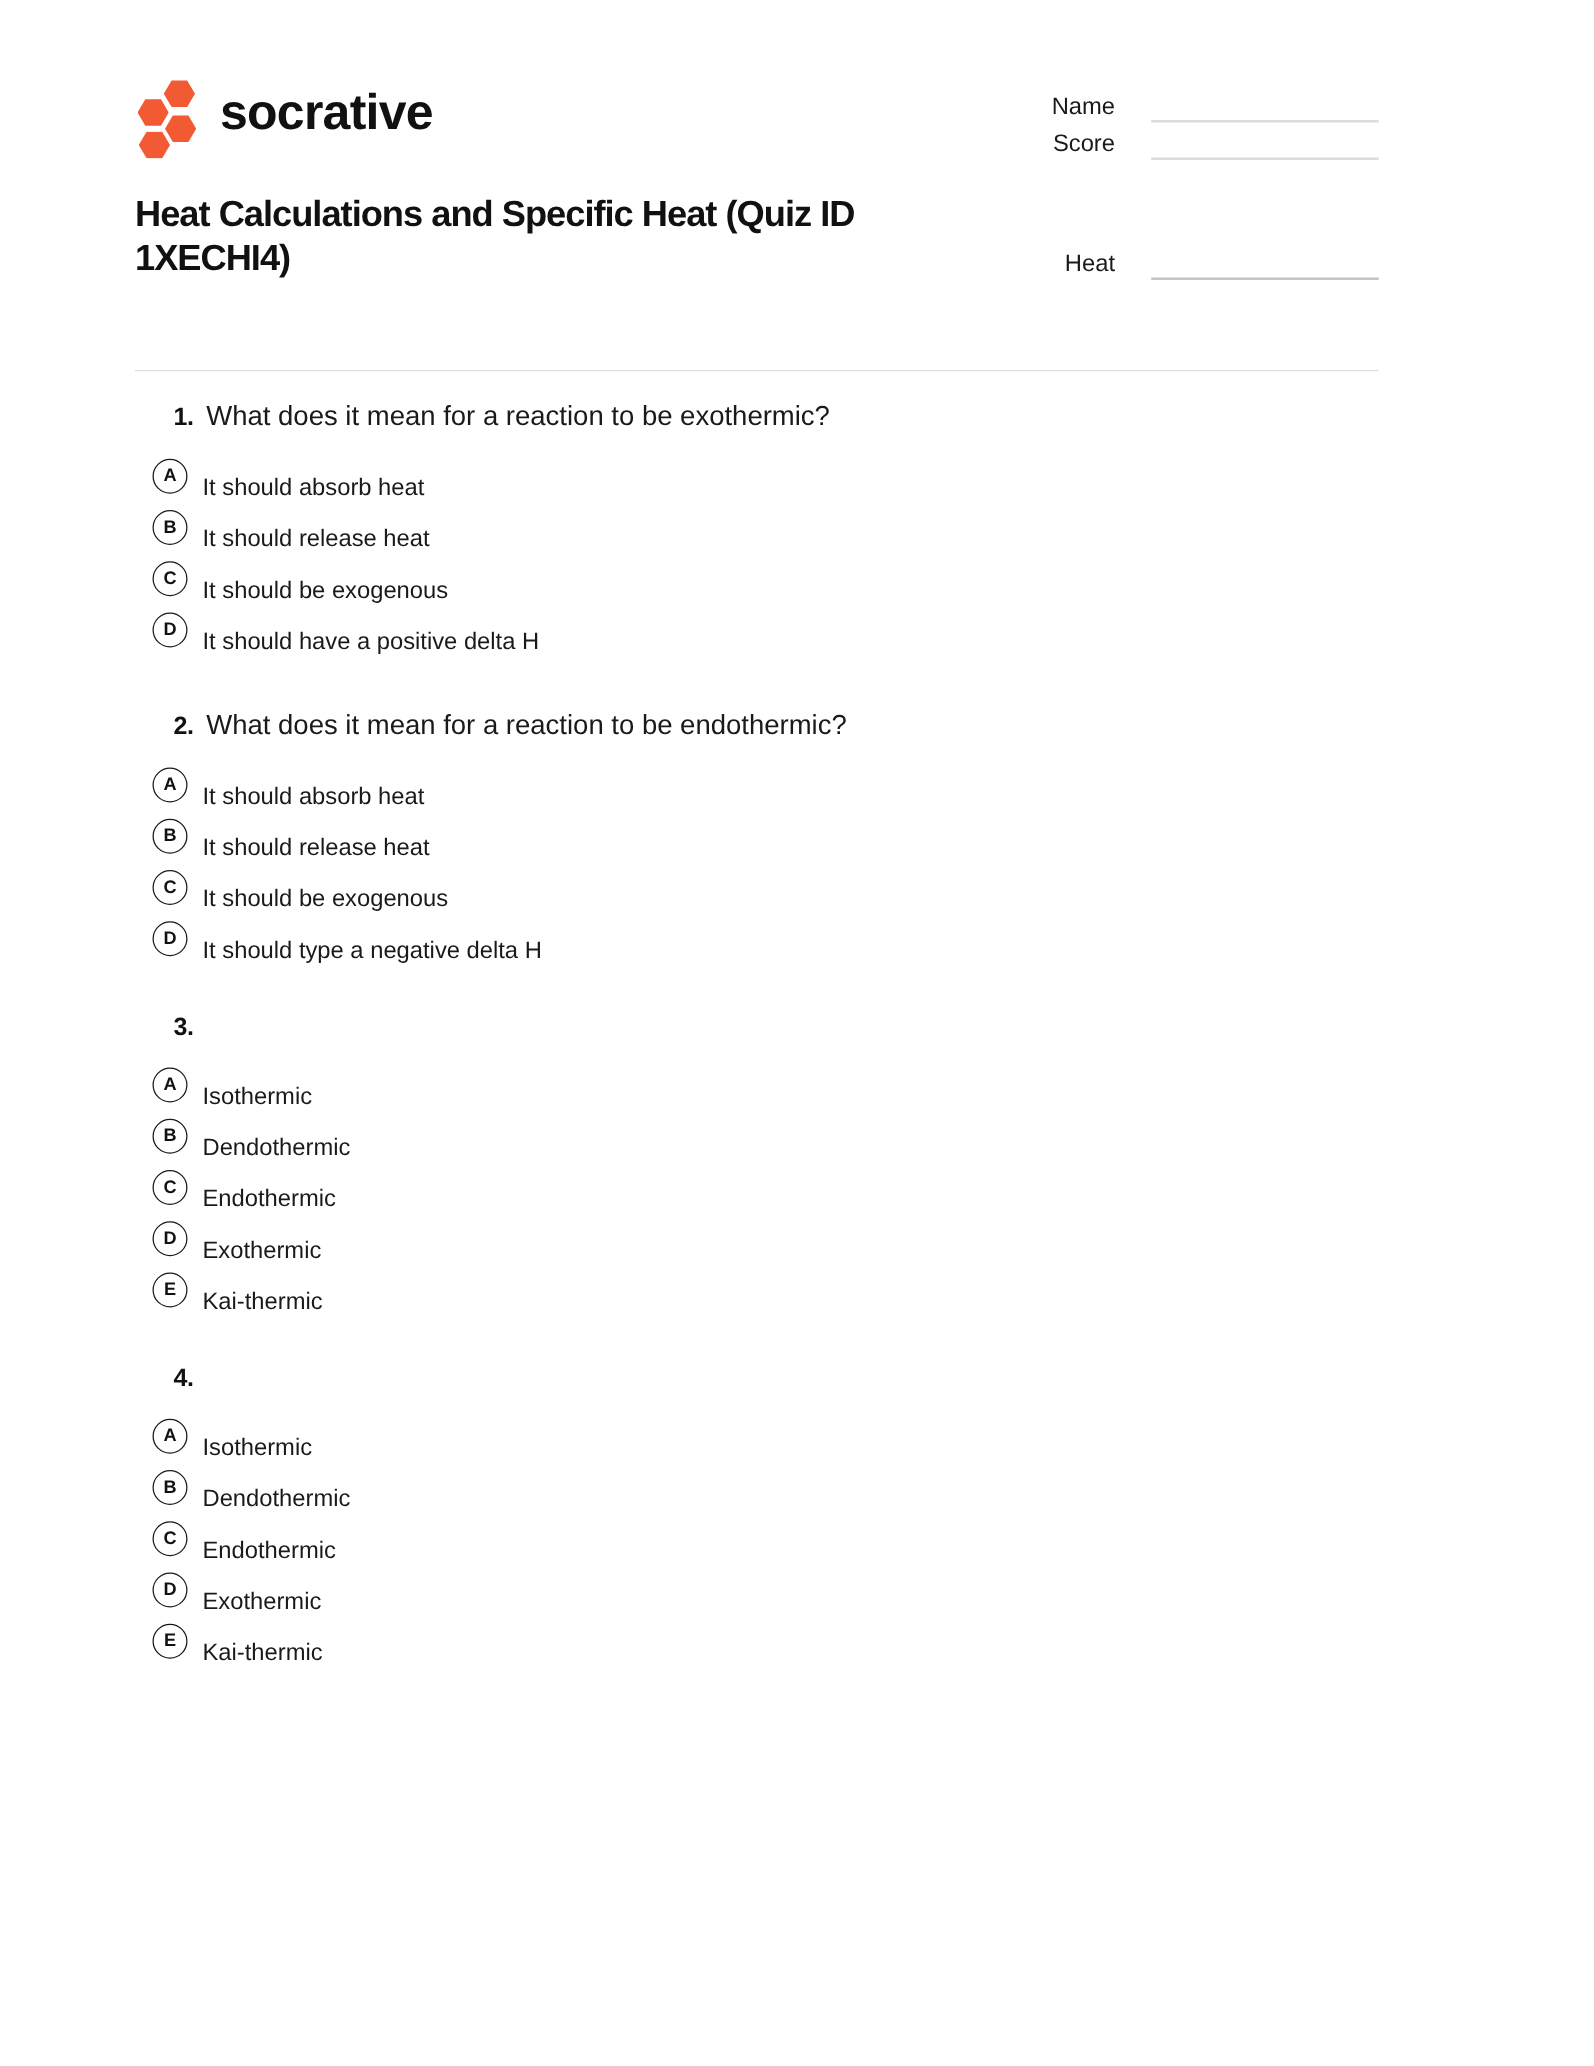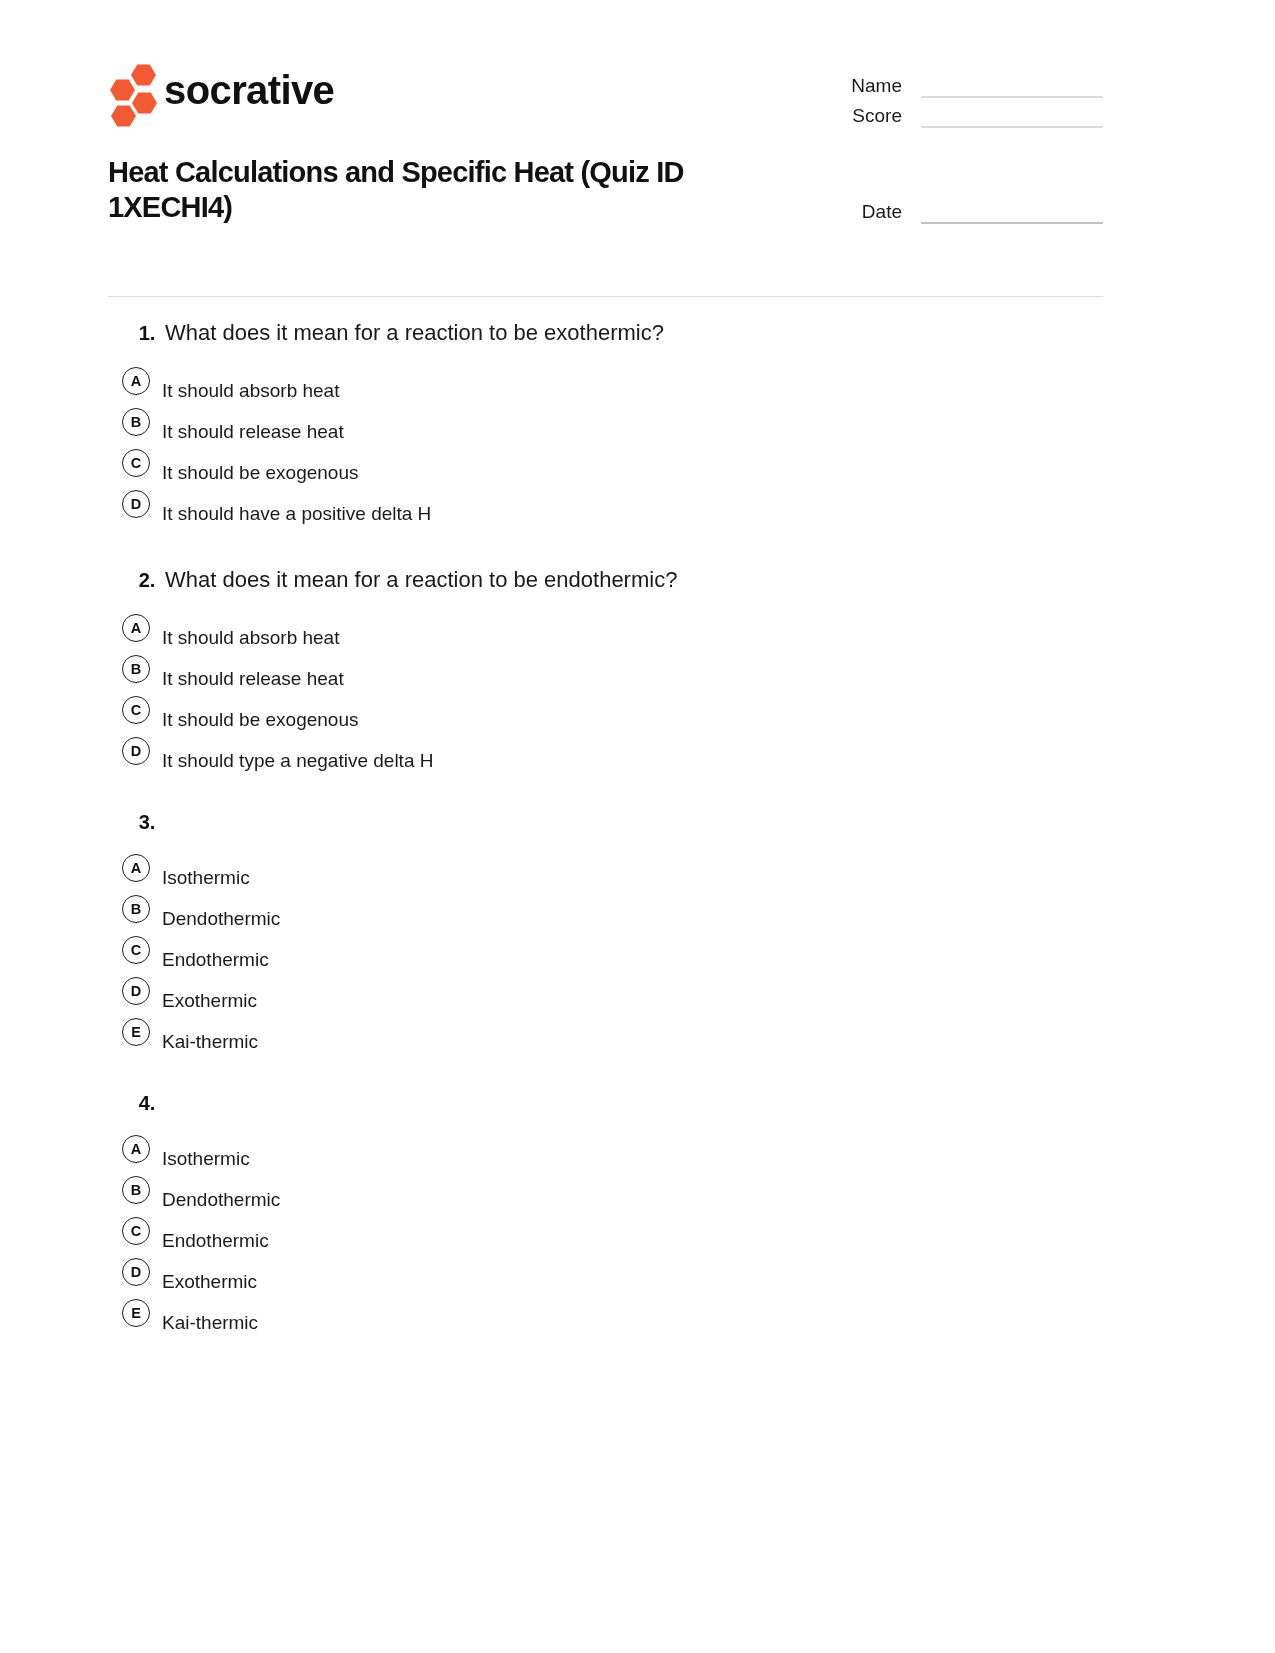--- a/index.html
+++ b/index.html
@@ -37,21 +37,21 @@
     position: relative;
     height: 238px;
   }
 
   .brand {
     position: absolute;
     left: 0;
     top: 62px;
     display: flex;
     align-items: center;
-    gap: 4px;
+    gap: 16px;
     justify-content: flex-end;
   }
 
   .brand-mark {
     position: relative;
     width: 52px;
     height: 58px;
     flex: 0 0 auto;
   }
 
@@ -80,21 +80,21 @@
     position: absolute;
     right: 0;
     top: 68px;
     width: 300px;
   }
 
   .meta-row {
     display: flex;
     align-items: flex-end;
     justify-content: flex-end;
-    gap: 19px;
+    gap: 29px;
     height: 30px;
     text-align: right;
   }
 
   .meta-label {
     font-size: 19px;
     color: #1a1a1a;
     line-height: 1;
     padding-bottom: 3px;
     white-space: nowrap;
@@ -226,21 +226,21 @@
       <div class="meta">
         <div class="meta-row">
           <span class="meta-label">Name</span>
           <span class="meta-rule"></span>
         </div>
         <div class="meta-row">
           <span class="meta-label">Score</span>
           <span class="meta-rule"></span>
         </div>
         <div class="meta-row score">
-          <span class="meta-label">Date</span>
+          <span class="meta-label">Heat</span>
           <span class="meta-rule"></span>
         </div>
       </div>
 
       <h1 class="quiz-title">Heat Calculations and Specific Heat (Quiz ID 1XECHI4)</h1>
 
       <div class="divider"></div>
     </div>
 
     <div class="questions">

